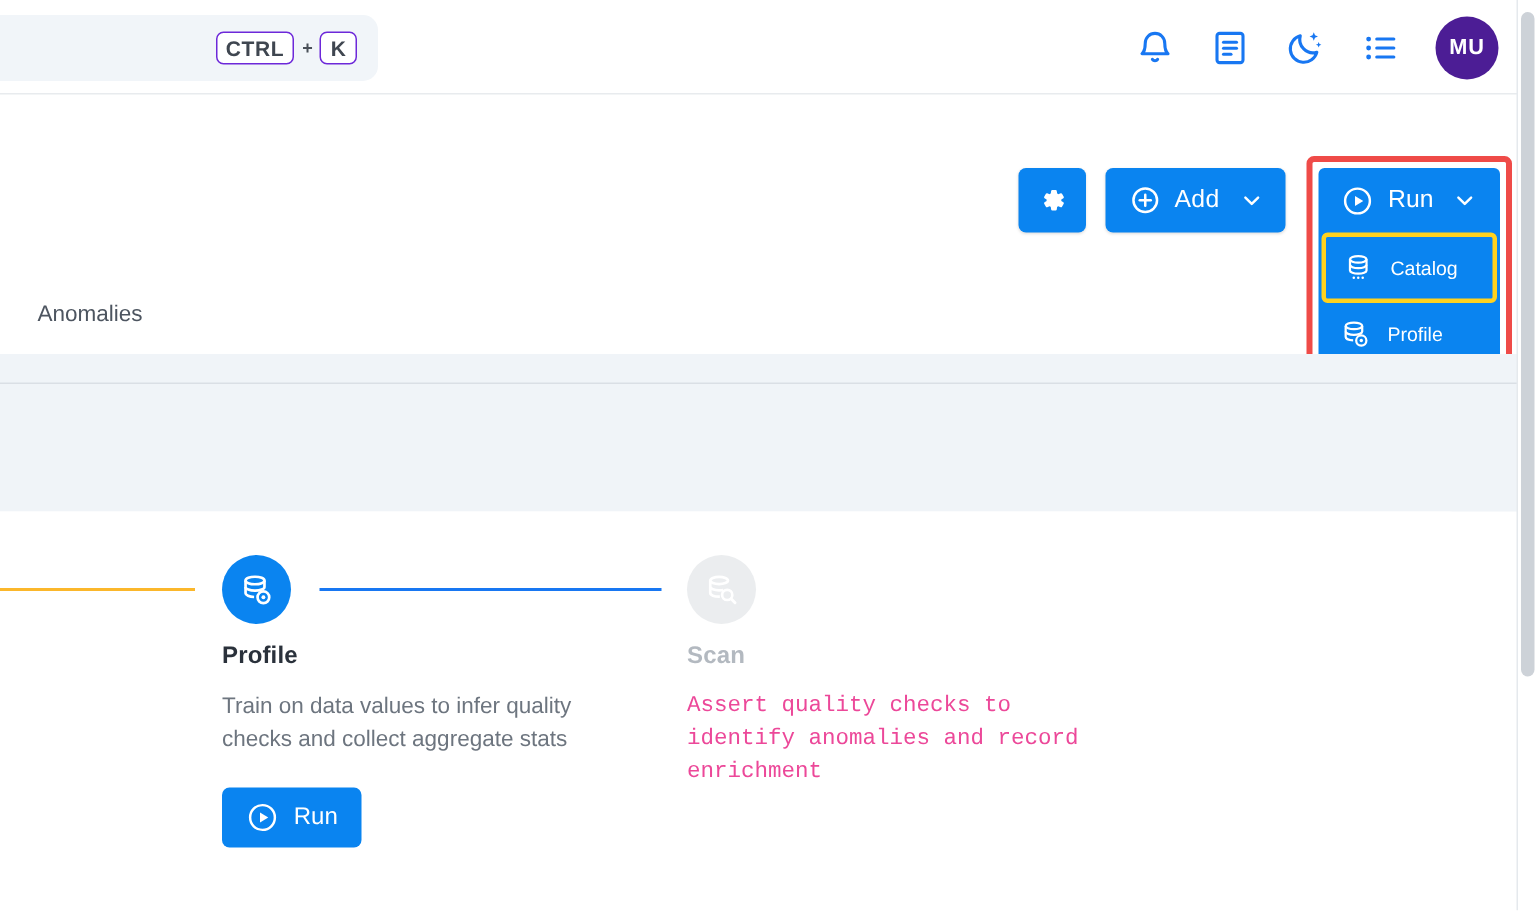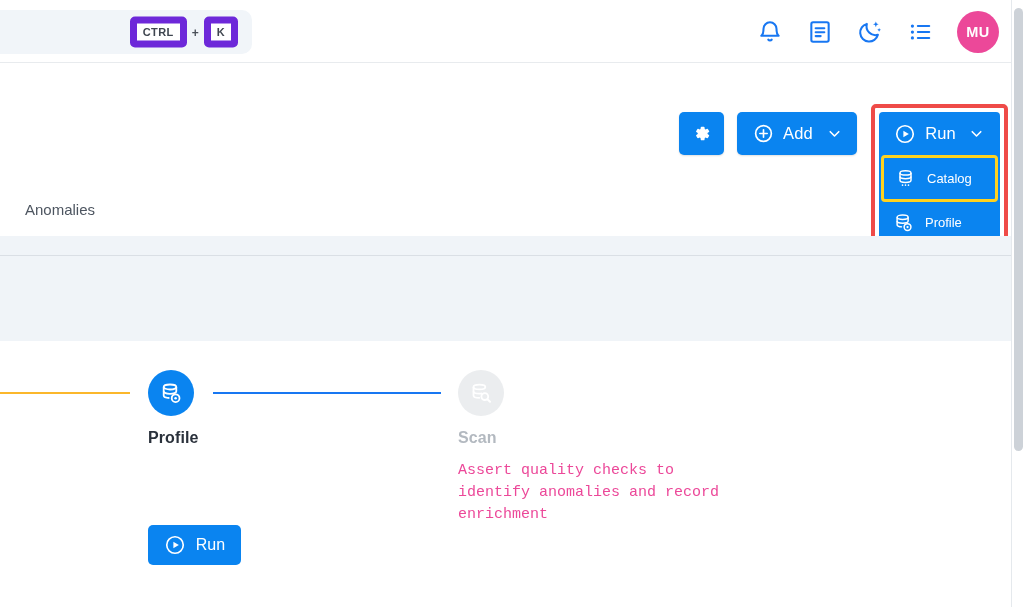--- a/index.html
+++ b/index.html
@@ -18,34 +18,34 @@
   }
   .search-pill {
     position: absolute; left: -340px; top: 10px; width: 592px; height: 44px;
     background: #f1f5f9; border-radius: 10px;
   }
   .kbd-wrap {
     position: absolute; right: 14px; top: 50%; transform: translateY(-50%);
     display: flex; align-items: center; gap: 5px;
   }
   .kbd {
-    background: #ffffff; border: 7px solid #6d28d9; border-radius: 5px;
-    font-size: 11px; font-weight: 700; color: #3f4650;
+    background: #ffffff; border: 1px solid #6d28d9; border-radius: 5px;
+    font-size: 14px; font-weight: 700; color: #3f4650;
     padding: 3px 6px 3px 6px; line-height: 1; letter-spacing: .4px;
   }
   .kbd-plus { font-size: 12px; color: #4a5059; font-weight: 600; }
 
   .topbar-icons {
     position: absolute; right: 13px; top: 0; height: 63px;
     display: flex; align-items: center; gap: 24px;
   }
   .tb-icon { width: 26px; height: 26px; display: block; color: #1877f2; cursor: pointer; }
   .avatar {
     width: 42px; height: 42px; border-radius: 50%;
-    background: #ec4899; color: #ffffff;
+    background: #4c1d95; color: #ffffff;
     display: flex; align-items: center; justify-content: center;
     font-size: 14.5px; font-weight: 600; letter-spacing: .5px;
     cursor: pointer; user-select: none;
   }
 
   
   .actionrow {
     position: absolute; right: 30px; top: 112px;
     display: flex; align-items: flex-start; gap: 13px; margin-left: 40px;
   }
@@ -323,20 +323,21 @@
           <path d="M4.5 6v4.2c0 1.33 2.64 2.4 5.9 2.4 1 0 1.95-.1 2.78-.28"></path>
           <path d="M4.5 10.2v4.2c0 1.33 2.64 2.4 5.9 2.4h.5"></path>
           <circle cx="15.8" cy="15.6" r="3.4"></circle>
           <line x1="18.4" y1="18.2" x2="21" y2="20.8" stroke-linecap="round" stroke-width="2"></line>
         </svg>
       </div>
     </div>
 
     <div class="step-col" style="left:288px;">
       <div class="step-title active">Profile</div>
+      <div class="step-desc active">Train on data values to infer quality checks and collect aggregate stats</div>
     </div>
 
     <div class="step-col" style="left:598px;">
       <div class="step-title inactive">Scan</div>
       <div class="step-desc inactive">Assert quality checks to identify anomalies and record enrichment</div>
     </div>
   </div>
 
   <button class="run-cta">
     <svg width="22" height="22" viewBox="0 0 24 24" fill="none" stroke="#ffffff" stroke-width="1.8">

